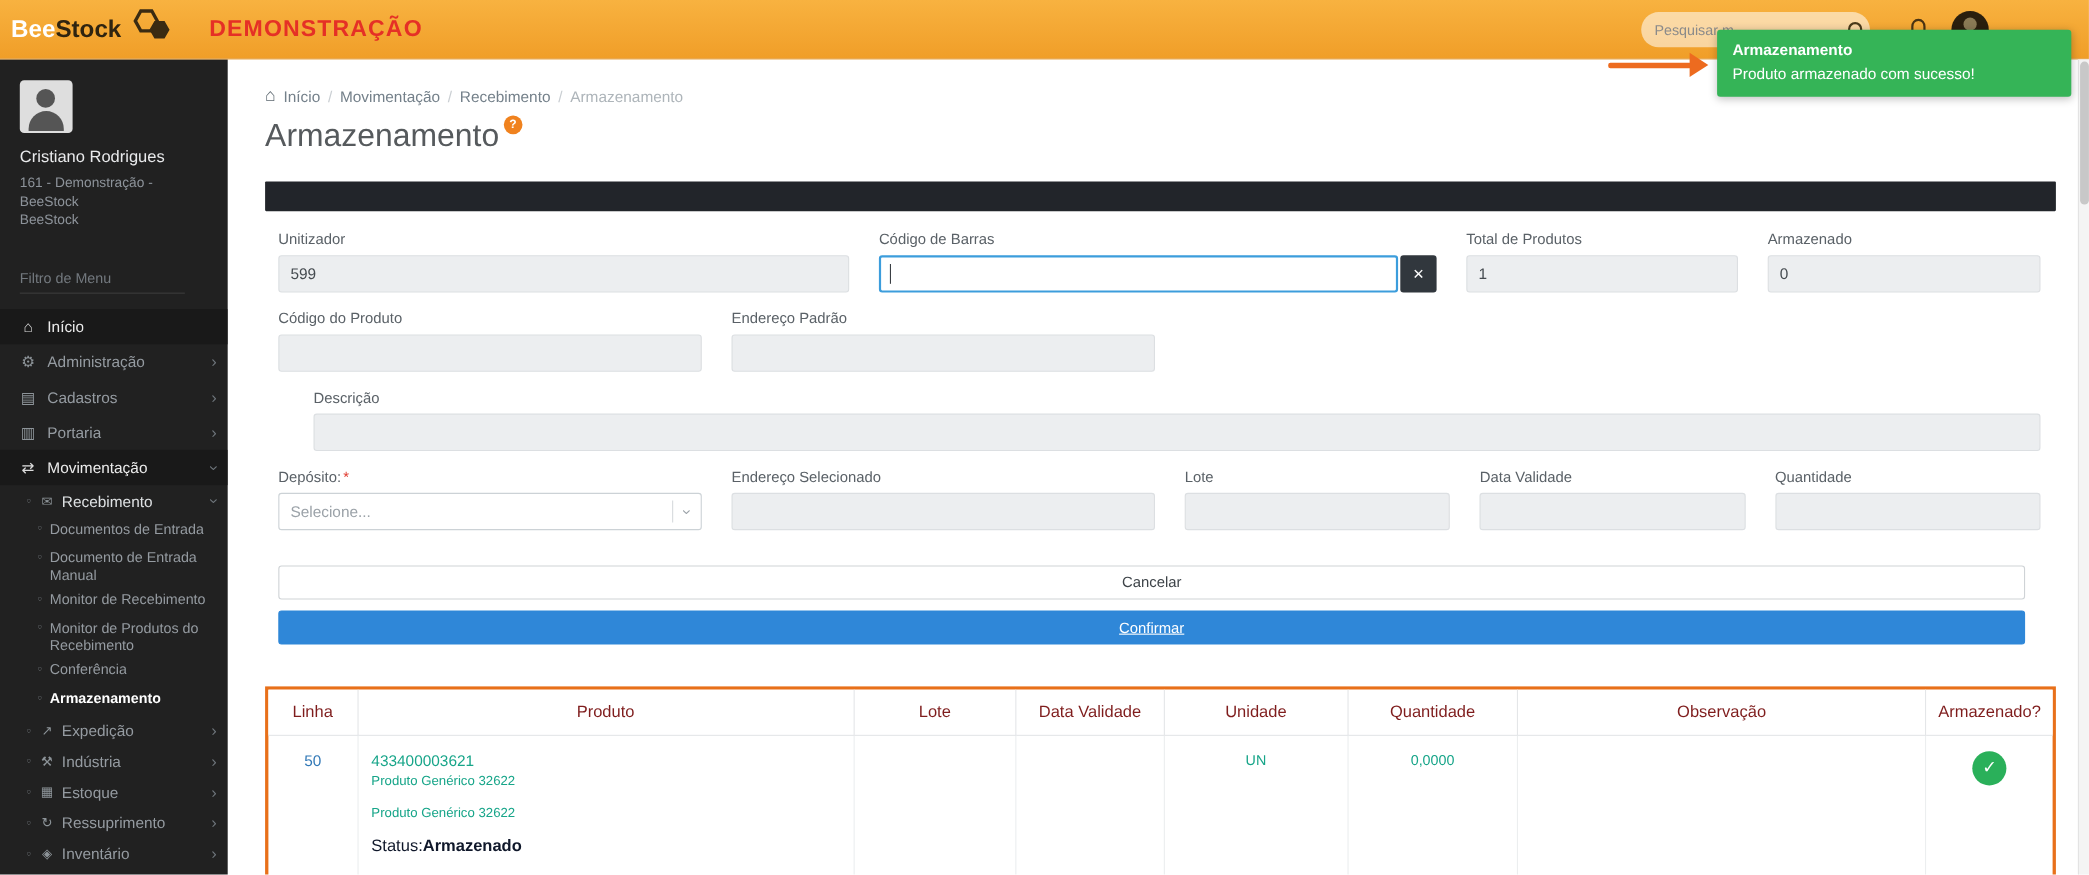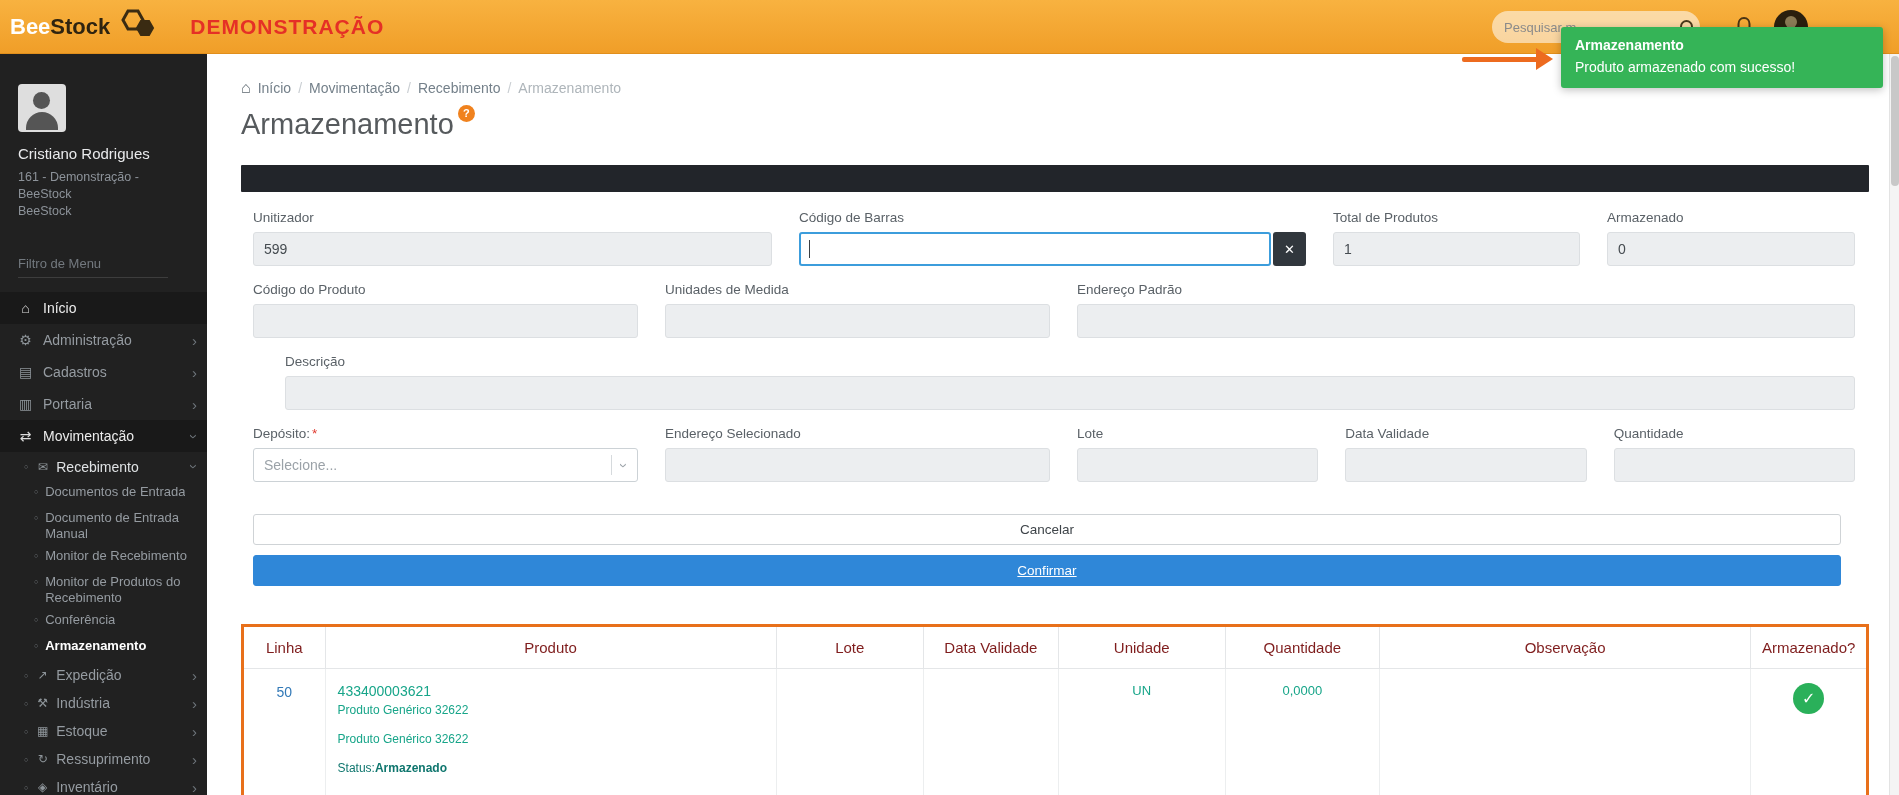--- a/index.html
+++ b/index.html
@@ -39,21 +39,21 @@
   #toast .t-title { font-weight:bold; font-size:14px; margin-bottom:6px; }
   #toast .t-msg { font-size:14px; }
   #arrow { position:absolute; top:47px; left:1462px; width:98px; height:24px; z-index:41; }
   #arrow .shaft { position:absolute; top:10px; left:0; width:76px; height:5px; background:#ed6b1f; border-radius:2px; }
   #arrow .head { position:absolute; top:1px; left:74px; width:0; height:0;
     border-left:17px solid #ed6b1f; border-top:11px solid transparent; border-bottom:11px solid transparent; }
 
   
   #sidebar { position:absolute; top:54px; left:0; width:207px; bottom:0;
     background:#212121; color:#9aa0a5; overflow:hidden; z-index:10; }
-  .profile { padding:19px 16px 0 18px;margin-top:11px; }
+  .profile { padding:19px 16px 0 18px; }
   .sb-avatar { width:48px; height:48px; border-radius:4px; background:#dedede; position:relative; overflow:hidden; }
   .sb-avatar::before { content:""; position:absolute; left:15px; top:8px; width:17px; height:17px;
     border-radius:50%; background:#555; }
   .sb-avatar::after { content:""; position:absolute; left:8px; top:28px; width:32px; height:18px;
     border-radius:16px 16px 0 0; background:#555; }
   .u-name { margin-top:13px; color:#e9eaec; font-size:15px; }
   .u-org { margin-top:7px; color:#8d939a; font-size:12.5px; line-height:17px; }
   .filter-wrap { margin:30px 18px 6px 18px; }
   .filter-wrap input { width:150px; background:transparent; border:none; outline:none;
     border-bottom:1px solid #3d3d3d; color:#fde047; font-size:13px; padding:6px 0; }
@@ -125,21 +125,21 @@
   th:last-child { border-right:none; }
   td { vertical-align:top; border-right:1px solid #eceeef; padding-top:14px; height:172px; }
   td:last-child { border-right:none; }
   .c-center { text-align:center; }
   .link-blue { color:#3279b7; font-size:14px; cursor:pointer; }
   .teal { color:#17a589; }
   .prod-cell { padding-left:12px; padding-right:8px; }
   .prod-code { font-size:14px; color:#17a589; cursor:pointer; margin-bottom:4px; }
   .prod-d1 { font-size:12px; color:#17a589; margin-bottom:15px; }
   .prod-d2 { font-size:12px; color:#17a589; margin-bottom:15px; }
-  .prod-status { font-size:12px; color:#0f766e; }
+  .prod-status { font-size:15px; color:#0f172a; }
   .prod-status .sv { font-weight:bold; }
   .cell-sm { font-size:13px; }
   .check-badge { display:inline-block; width:31px; height:31px; border-radius:50%;
     background:#2ab05a; color:#fff; font-size:16px; line-height:31px; text-align:center; }
 
   
   #scrollbar { position:absolute; top:54px; right:0; width:10px; bottom:0;
     background:#f4f4f4; border-left:1px solid #e3e3e3; z-index:30; }
   #scrollbar .thumb { position:absolute; top:2px; left:1px; width:8px; height:130px;
     background:#c8c8c8; border-radius:4px; }
@@ -320,24 +320,20 @@
         </div>
         <div class="fld">
           <label>Armazenado</label>
           <input class="inp" value="0" style="">
         </div>
       </div>
 
       <div class="frow r2">
         <div class="fld">
           <label>Código do Produto</label>
-          <input class="inp" style="">
-        </div>
-        <div class="fld">
-          <label>Unidades de Medida</label>
           <input class="inp" style="">
         </div>
         <div class="fld">
           <label>Endereço Padrão</label>
           <input class="inp" style="">
         </div>
       </div>
 
       <div class="frow r3">
         <div class="fld">

